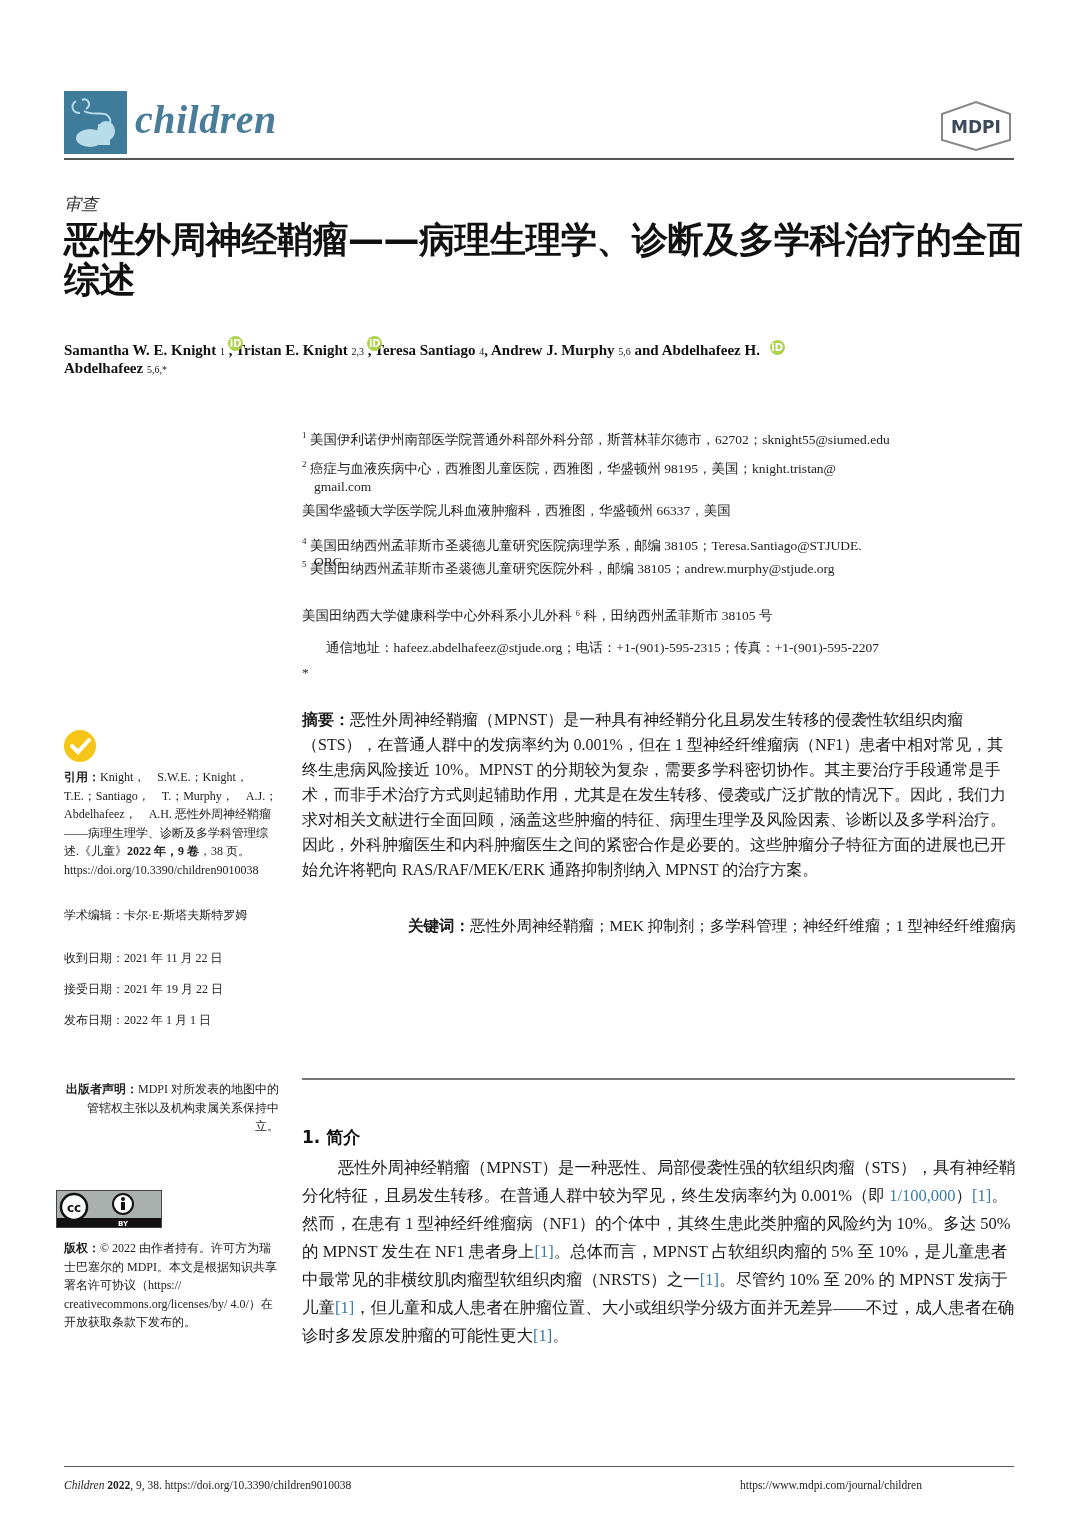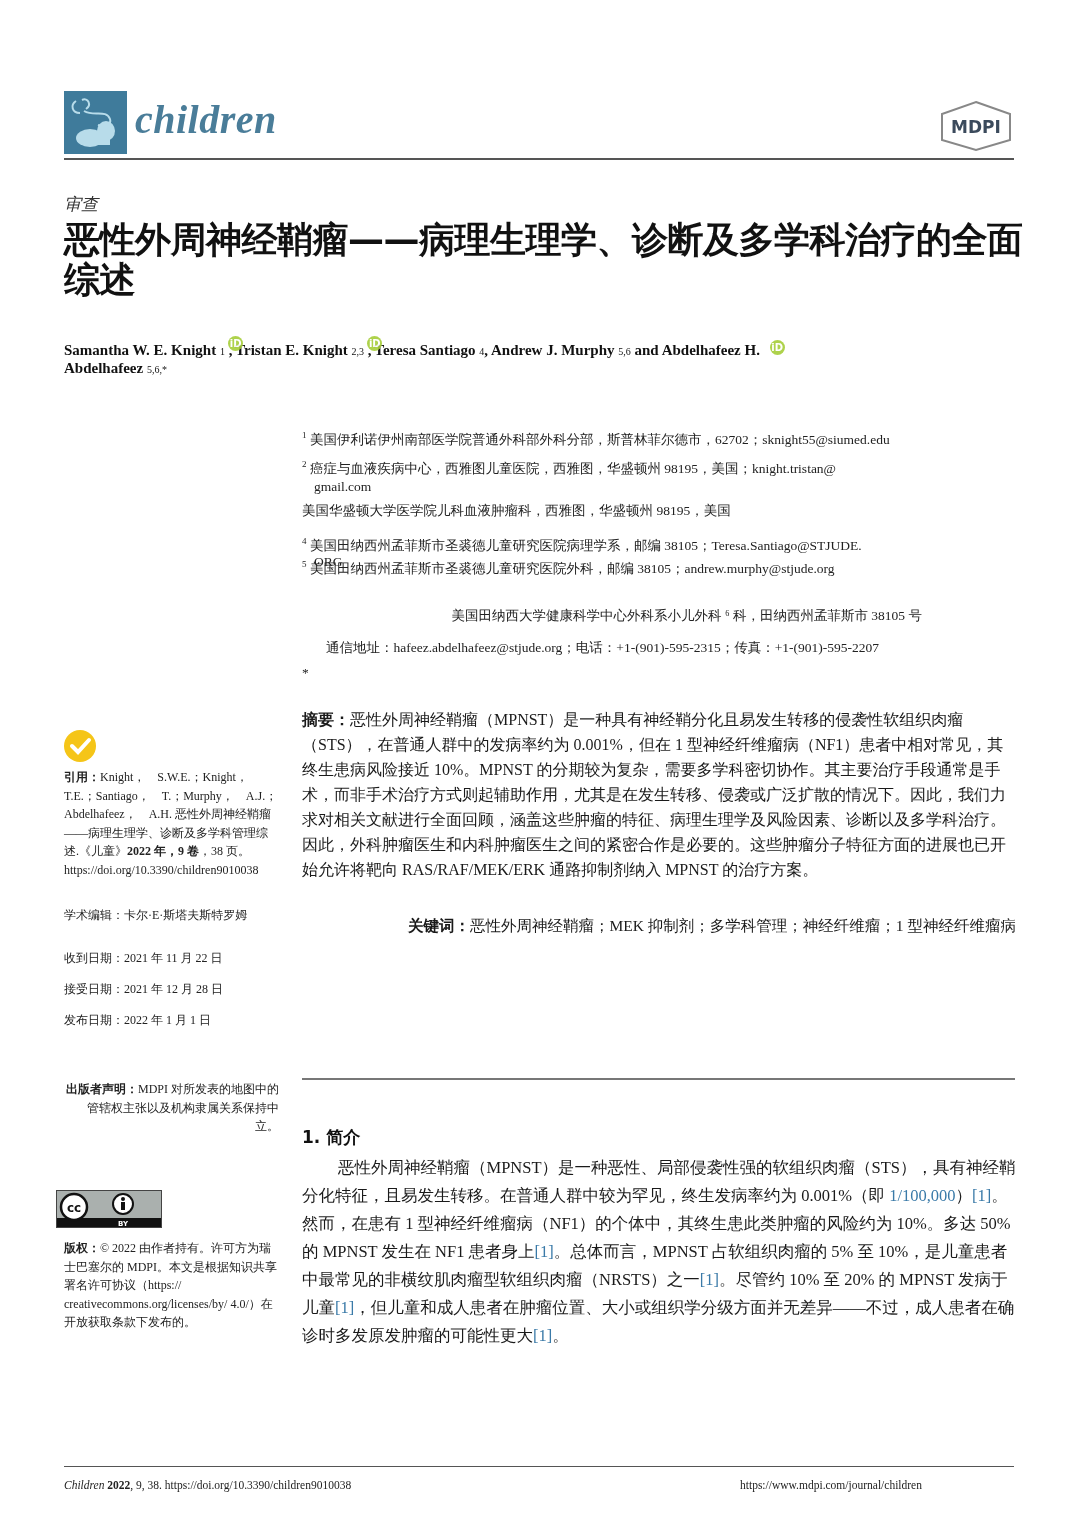--- a/index.html
+++ b/index.html
@@ -90,40 +90,40 @@
   <sup>5,6</sup><span> and </span>
   <span>Abdelhafeez H.</span>
   <span class="orcid last">iD</span><br>
   <span>Abdelhafeez</span>
   <sup>5,6,*</sup>
 </div>
 
 <div class="abs affil" style="top:424px;"><sup>1</sup> <span>美国伊利诺伊州南部医学院普通外科部外科分部，斯普林菲尔德市，62702；sknight55@siumed.edu</span></div>
 <div class="abs affil" style="top:453px;"><sup>2</sup> <span>癌症与血液疾病中心，西雅图儿童医院，西雅图，华盛顿州 98195，美国；knight.tristan@</span></div>
 <div class="abs affil" style="top:476px; left:314px;">gmail.com</div>
-<div class="abs affil" style="top:500px;">美国华盛顿大学医学院儿科血液肿瘤科，西雅图，华盛顿州 98195，美国</div>
+<div class="abs affil" style="top:500px;">美国华盛顿大学医学院儿科血液肿瘤科，西雅图，华盛顿州 66337，美国</div>
 <div class="abs affil" style="top:530px;"><sup>4</sup> <span>美国田纳西州孟菲斯市圣裘德儿童研究医院病理学系，邮编 38105；Teresa.Santiago@STJUDE.</span></div>
 <div class="abs affil" style="top:551px; left:314px;">ORG</div>
 <div class="abs affil" style="top:553px;"><sup>5</sup> <span>美国田纳西州孟菲斯市圣裘德儿童研究医院外科，邮编 38105；andrew.murphy@stjude.org</span></div>
-<div class="abs affil" style="top:605px;text-align:right;">美国田纳西大学健康科学中心外科系小儿外科 ⁶ 科，田纳西州孟菲斯市 38105 号</div>
+<div class="abs affil" style="top:605px;">美国田纳西大学健康科学中心外科系小儿外科 ⁶ 科，田纳西州孟菲斯市 38105 号</div>
 <div class="abs affil" style="top:637px; left:326px;">通信地址：hafeez.abdelhafeez@stjude.org；电话：+1-(901)-595-2315；传真：+1-(901)-595-2207</div>
 <div class="abs affil" style="top:662px;">*</div>
 
 <div class="abs check-badge">
   <svg width="32" height="32" viewBox="0 0 32 32">
       <path d="M8 16 L14 22 L25 10" stroke="#fff" stroke-width="4" fill="none" stroke-linecap="round"></path>
     </svg>
 </div>
 <div class="abs leftcol" style="top:768px;">
   <b>引用：</b><span>Knight，　S.W.E.；Knight，　T.E.；Santiago，　T.；Murphy，　A.J.；Abdelhafeez，　A.H. 恶性外周神经鞘瘤——病理生理学、诊断及多学科管理综述.《儿童》</span><b>2022 年，9 卷</b><span>，38 页。</span><br>
   <span class="doi">https://doi.org/10.3390/children9010038</span>
 </div>
 <div class="abs leftcol" style="top:906px;">学术编辑：卡尔·E·斯塔夫斯特罗姆</div>
 <div class="abs leftcol" style="top:949px;">收到日期：2021 年 11 月 22 日</div>
-<div class="abs leftcol" style="top:980px;">接受日期：2021 年 12 月 28 日</div>
+<div class="abs leftcol" style="top:980px;">接受日期：2021 年 19 月 22 日</div>
 <div class="abs leftcol" style="top:1011px;">发布日期：2022 年 1 月 1 日</div>
 <div class="abs leftcol" style="top:1080px;text-align:right;">
   <b>出版者声明：</b><span>MDPI 对所发表的地图中的管辖权主张以及机构隶属关系保持中立。</span>
 </div>
 
 <div class="abs cc-badge">
   <svg width="104" height="36" viewBox="0 0 104 36">
     <rect x="0" y="0" width="104" height="36" fill="#aab0ae"></rect>
     <rect x="0" y="27" width="104" height="9" fill="#111"></rect>
     <circle cx="17" cy="16" r="13" fill="#fff" stroke="#111" stroke-width="2.5"></circle>

